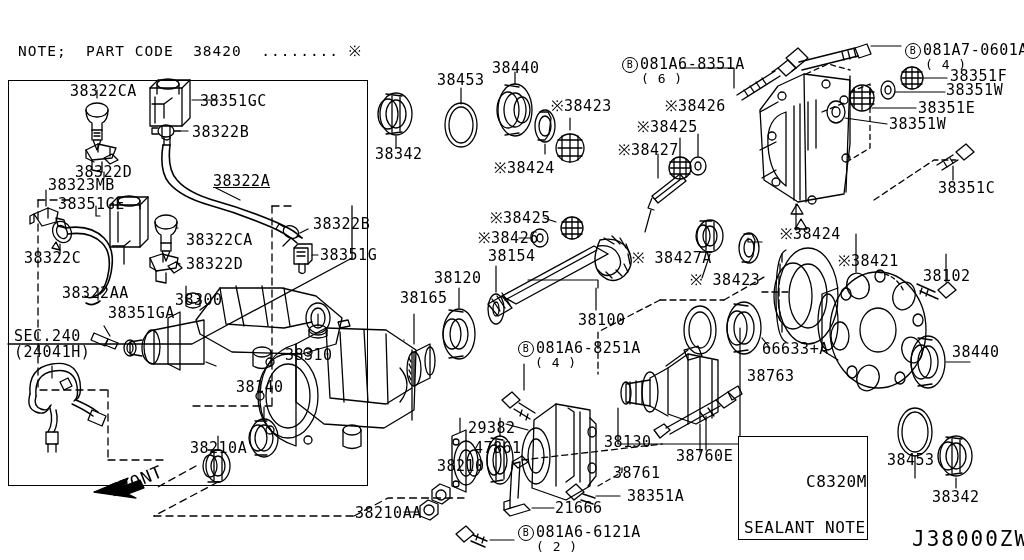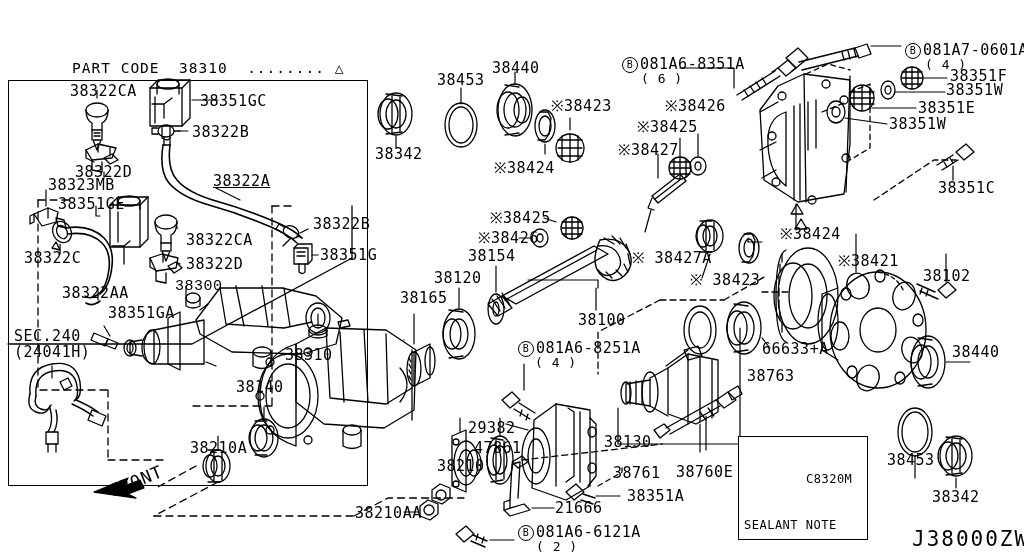--- a/index.html
+++ b/index.html
@@ -16,28 +16,28 @@
 
   svg{position:absolute;left:0;top:0;width:1024px;height:560px;
       pointer-events:none;overflow:visible;}
   svg *{vector-effect:non-scaling-stroke;}
 
   .title{position:absolute;font-size:21px;letter-spacing:2px;}
   .bcirc{display:inline-block;width:14px;height:14px;border:1.4px solid #000;
          border-radius:50%;text-align:center;line-height:13px;font-size:10px;
          vertical-align:middle;margin-right:2px;}
   .sealbox{position:absolute;border:1.8px solid #000;box-sizing:border-box;background:#fff;}
-  .sealtxt{position:absolute;font-size:12px;letter-spacing:0.5px;}
+  .sealtxt{position:absolute;font-size:16px;letter-spacing:0.5px;}
 </style>
 </head>
 <body>
 
 <div id="sheet">
 
-  <div class="note" style="left:72px;top:60px;">PART CODE  38310  ........ △</div>
+  <div class="note" style="left:18px;top:40px;">NOTE;  PART CODE  38420  ........ ※</div>
 
   <div class="box" style="left:8px;top:80px;width:360px;height:406px;"></div>
 
   <svg viewBox="0 0 1024 560" xmlns="http://www.w3.org/2000/svg">
     <g fill="none" stroke="#000" stroke-width="1.3" stroke-linejoin="round" stroke-linecap="round">
 
     <g>
       <ellipse cx="97" cy="110" rx="11" ry="7"></ellipse>
       <path d="M86 110 q0 10 6 13 l0 7 l10 0 l0 -7 q6 -3 6 -13"></path>
       <path d="M92 130 l0 10 M102 130 l0 10"></path>
@@ -670,21 +670,21 @@
   <div class="lbl" style="left:75px;top:164px;">38322D</div>
   <div class="lbl" style="left:5px;top:177px;margin-left:43px;">38323MB</div>
   <div class="lbl" style="left:58px;top:196px;">38351GE</div>
   <div class="lbl" style="left:213px;top:173px;text-decoration:underline;">38322A</div>
   <div class="lbl" style="left:24px;top:250px;">38322C</div>
   <div class="lbl" style="left:62px;top:285px;">38322AA</div>
   <div class="lbl" style="left:186px;top:232px;">38322CA</div>
   <div class="lbl" style="left:186px;top:256px;">38322D</div>
   <div class="lbl" style="left:313px;top:216px;">38322B</div>
   <div class="lbl" style="left:320px;top:247px;">38351G</div>
-  <div class="lbl" style="left:175px;top:279px;font-family:Liberation Mono, monospace;">38300</div>
+  <div class="lbl" style="left:175px;top:292px;">38300</div>
   <div class="lbl" style="left:108px;top:305px;">38351GA</div>
 
   <div class="lbl" style="left:14px;top:328px;">SEC.240</div>
   <div class="lbl" style="left:14px;top:344px;">(24041H)</div>
 
   <div class="lbl" style="left:285px;top:347px;">38310</div>
   <div class="lbl" style="left:236px;top:379px;">38140</div>
   <div class="lbl" style="left:190px;top:440px;">38210A</div>
   <div class="lbl" style="left:355px;top:505px;">38210AA</div>
 
@@ -693,21 +693,21 @@
   <div class="lbl" style="left:375px;top:146px;">38342</div>
   <div class="lbl" style="left:437px;top:72px;">38453</div>
   <div class="lbl" style="left:492px;top:60px;">38440</div>
   <div class="lbl" style="left:494px;top:160px;">※38424</div>
   <div class="lbl" style="left:551px;top:98px;">※38423</div>
   <div class="lbl" style="left:665px;top:98px;">※38426</div>
   <div class="lbl" style="left:637px;top:119px;">※38425</div>
   <div class="lbl" style="left:618px;top:142px;">※38427</div>
   <div class="lbl" style="left:490px;top:210px;">※38425</div>
   <div class="lbl" style="left:478px;top:230px;">※38426</div>
-  <div class="lbl" style="left:468px;top:248px;">38154</div>
+  <div class="lbl" style="left:488px;top:248px;">38154</div>
   <div class="lbl" style="left:434px;top:270px;">38120</div>
   <div class="lbl" style="left:400px;top:290px;">38165</div>
   <div class="lbl" style="left:578px;top:312px;">38100</div>
   <div class="lbl" style="left:632px;top:250px;">※ 38427A</div>
   <div class="lbl" style="left:690px;top:272px;">※ 38423</div>
 
   <div class="lbl" style="left:622px;top:56px;">
     <span class="bcirc">B</span><span>081A6-8351A</span>
   </div>
   <div class="lbl sm" style="left:641px;top:72px;">( 6 )</div>
@@ -735,21 +735,21 @@
   </div>
   <div class="lbl sm" style="left:535px;top:356px;">( 4 )</div>
 
   <div class="lbl" style="left:762px;top:341px;">66633+A</div>
   <div class="lbl" style="left:747px;top:368px;">38763</div>
   <div class="lbl" style="left:468px;top:420px;">29382</div>
   <div class="lbl" style="left:474px;top:440px;">47861</div>
   <div class="lbl" style="left:604px;top:434px;">38130</div>
   <div class="lbl" style="left:613px;top:465px;">38761</div>
   <div class="lbl" style="left:437px;top:458px;">38210</div>
-  <div class="lbl" style="left:676px;top:464px;">38760E</div>
+  <div class="lbl" style="left:676px;top:448px;">38760E</div>
   <div class="lbl" style="left:627px;top:488px;">38351A</div>
   <div class="lbl" style="left:555px;top:500px;">21666</div>
 
   <div class="lbl" style="left:518px;top:524px;">
     <span class="bcirc">B</span><span>081A6-6121A</span>
   </div>
   <div class="lbl sm" style="left:536px;top:540px;">( 2 )</div>
 
   <div class="sealbox" style="left:738px;top:436px;width:130px;height:104px;"></div>
   <div class="sealtxt" style="left:806px;top:472px;">C8320M</div>

